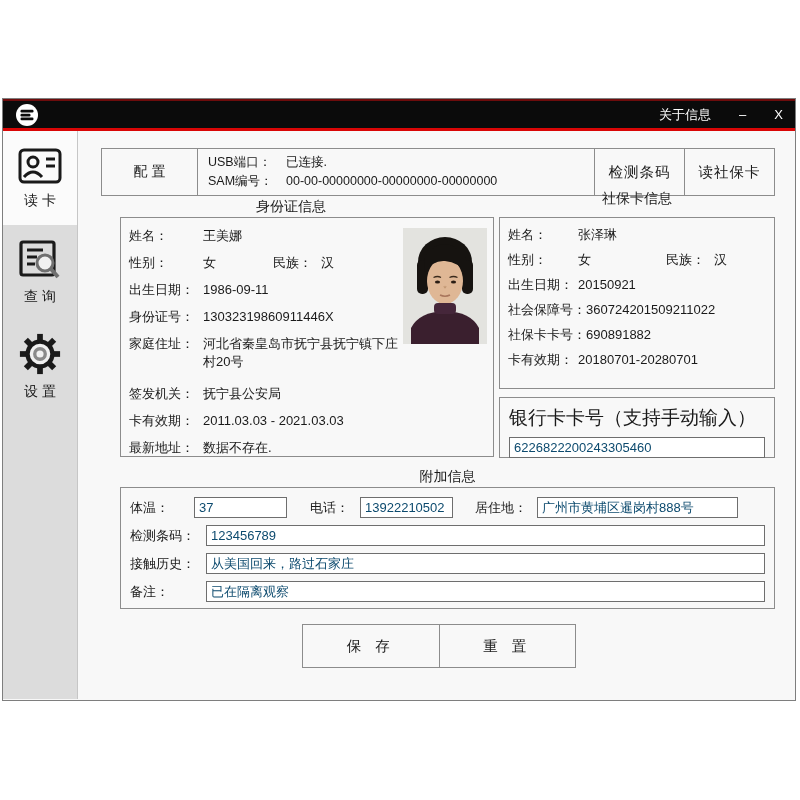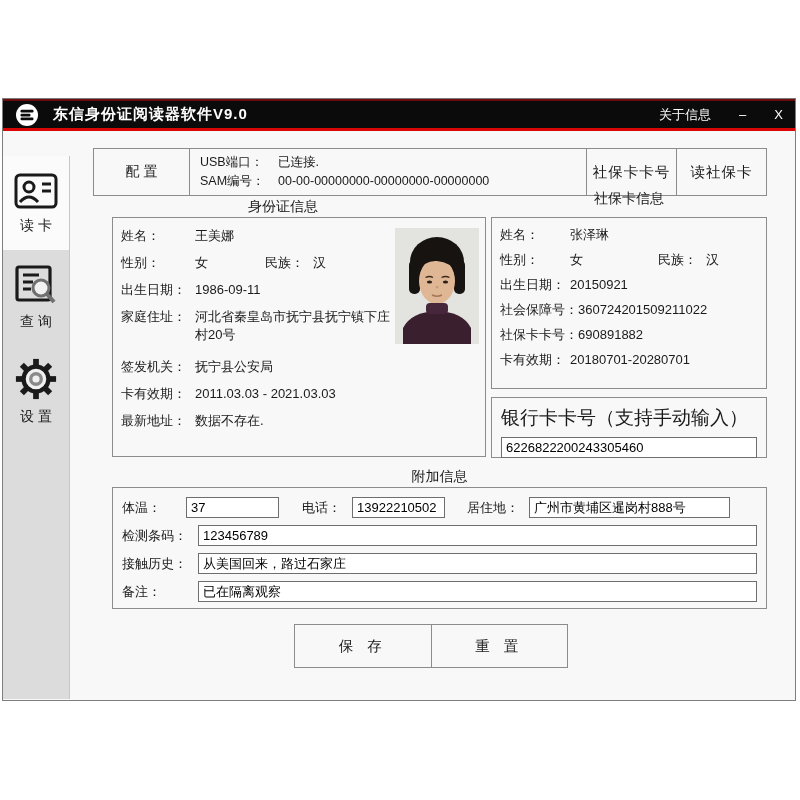--- a/index.html
+++ b/index.html
@@ -13,21 +13,21 @@
   .titlebar { height:32px; background:#0b0b0b; border-top:2px solid #6d0c0c;
               border-bottom:3px solid #d90606; display:flex; align-items:center;
               padding:0 12px; color:#ffffff; }
   .logo { width:24px; height:24px; flex:0 0 auto; }
   .app-title { font-size:15px; font-weight:bold; margin-left:14px; letter-spacing:1px; }
   .tb-right { margin-left:auto; display:flex; align-items:center; gap:28px; font-size:13px; }
   .tb-btn { cursor:default; }
 
   
   .main { display:flex; height:568px; }
-  .sidebar { width:67px; background:#dcdcdc; border-right:1px solid #c6c6c6;margin-top:25px; }
+  .sidebar { width:75px; background:#dcdcdc; border-right:1px solid #c6c6c6; }
   .side-item { height:94px; display:flex; flex-direction:column; align-items:center;
                justify-content:center; gap:7px; font-size:14px; }
   .side-item.active { background:#fbfbfb; }
   .side-item svg { display:block; }
 
   .content { flex:1; position:relative; font-size:13px; }
 
   .box { position:absolute; border:1px solid #8c8c8c; background:#f8f8f8; }
 
   
@@ -56,21 +56,21 @@
   .soc-panel { left:421px; top:86px; width:276px; height:172px; padding:8px 8px; }
   .soc-panel .row { margin-bottom:7px; }
   .soc-panel .lbl { min-width:70px; }
   .soc-panel .gender-val { width:88px; }
 
   
   .bank-panel { left:421px; top:266px; width:276px; height:61px; padding:7px 9px; }
   .bank-label { margin-bottom:6px; font-size:19px; }
 
   input.fld { border:1px solid #6e6e6e; background:#ffffff; height:21px; font-size:13px;
-              font-family:"Liberation Sans", sans-serif; padding:0 4px; color:#000000; }
+              font-family:"Liberation Sans", sans-serif; padding:0 4px; color:#0c4a6e; }
   .bank-panel input.fld { width:100%; }
 
   
   .add-panel { left:42px; top:356px; width:655px; height:122px; padding:9px 9px; }
   .add-row { display:flex; align-items:center; margin-bottom:7px; }
   .add-row .lbl { flex-shrink:0; }
   .w-temp-lbl { width:64px; }
   .w-temp { width:93px; }
   .w-phone-lbl { width:50px; margin-left:23px; }
   .w-phone { width:93px; }
@@ -90,21 +90,20 @@
 
 <div class="window">
 
   <div class="titlebar">
     <svg class="logo" viewBox="0 0 24 24">
       <circle cx="12" cy="12" r="11" fill="#ffffff"></circle>
       <rect x="5.5" y="6.8" width="13" height="2.7" rx="1.2" fill="#0b0b0b"></rect>
       <rect x="5.5" y="10.7" width="10" height="2.7" rx="1.2" fill="#0b0b0b"></rect>
       <rect x="5.5" y="14.6" width="13" height="2.7" rx="1.2" fill="#0b0b0b"></rect>
     </svg>
-    <div class="app-title">东信身份证阅读器软件V9.0</div>
     <div class="tb-right">
       <div class="tb-btn">关于信息</div>
       <div class="tb-btn">–</div>
       <div class="tb-btn">X</div>
     </div>
   </div>
 
   <div class="main">
 
     <div class="sidebar">
@@ -155,41 +154,45 @@
         <div class="cfg-info">
           <div class="cfg-row">
             <span class="lbl">USB端口：</span>
             <span>已连接.</span>
           </div>
           <div class="cfg-row">
             <span class="lbl">SAM编号：</span>
             <span>00-00-00000000-00000000-00000000</span>
           </div>
         </div>
-        <div class="read-btn">社保卡卡号</div>
+        <div class="read-btn">检测条码</div>
         <div class="read-btn">读社保卡</div>
       </div>
 
       <div class="sec-header" style="left:26px; top:67px; width:374px;">身份证信息</div>
       <div class="sec-header" style="left:421px; top:59px; width:276px;">社保卡信息</div>
 
       <div class="box id-panel">
         <div class="row">
           <span class="lbl">姓名：</span>
           <span>王美娜</span>
         </div>
         <div class="row">
           <span class="lbl">性别：</span>
           <span class="gender-val">女</span>
           <span class="eth-lbl">民族：</span>
           <span>汉</span>
         </div>
         <div class="row">
           <span class="lbl">出生日期：</span>
           <span>1986-09-11</span>
+        </div>
+        <div class="row">
+          <span class="lbl">身份证号：</span>
+          <span>13032319860911446X</span>
         </div>
         <div class="row" style="margin-bottom:14px;">
           <span class="lbl">家庭住址：</span>
           <span class="addr-val">河北省秦皇岛市抚宁县抚宁镇下庄村20号</span>
         </div>
         <div class="row">
           <span class="lbl">签发机关：</span>
           <span>抚宁县公安局</span>
         </div>
         <div class="row">

